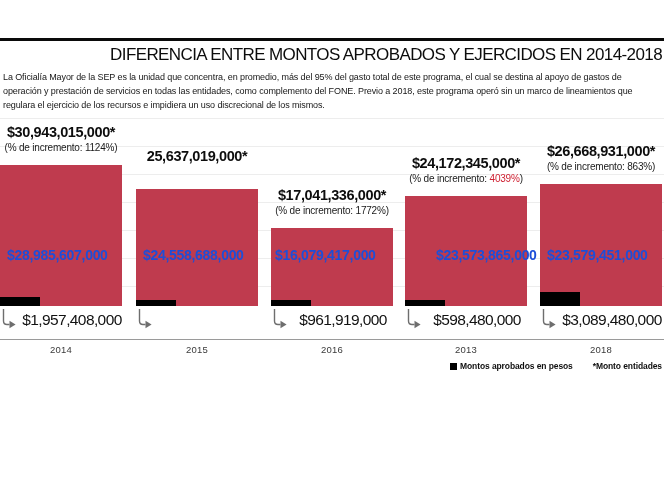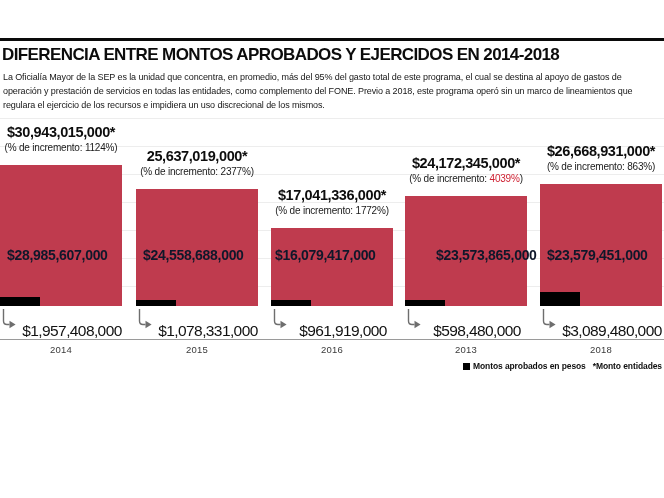--- a/index.html
+++ b/index.html
@@ -3,53 +3,53 @@
 <meta charset="utf-8">
 <style>
   html,body{margin:0;padding:0;background:#fff;}
   #stage{
     position:relative;width:664px;height:498px;background:#ffffff;
     font-family:"Liberation Sans",sans-serif;color:#121212;overflow:hidden;
   }
   .top-rule{position:absolute;left:0;top:38px;width:664px;height:3px;background:#0a0a0a;}
   .title{
     position:absolute;left:2px;top:45px;width:660px;
-    font-size:17px;font-weight:700;letter-spacing:-0.6px;color:#0c0c0c;white-space:nowrap;
+    font-size:17px;font-weight:400;letter-spacing:-0.6px;color:#0c0c0c;white-space:nowrap;text-align:right;
   }
   .desc{
     position:absolute;left:3px;top:70px;width:659px;
     font-size:9px;line-height:14px;letter-spacing:-0.1px;color:#161616;font-weight:500;
   }
   .gridline{position:absolute;left:0;width:664px;height:1px;background:#ededed;}
   .bar-group{position:absolute;top:0;left:0;width:664px;height:498px;pointer-events:none;}
   .red-bar{position:absolute;background:#bf3b4e;}
   .black-bar{position:absolute;background:#000;}
   .top-label{
     position:absolute;text-align:center;
     font-size:14.5px;font-weight:700;letter-spacing:-0.4px;color:#0d0d0d;white-space:nowrap;
   }
   .increment{
     font-size:10px;font-weight:400;letter-spacing:-0.2px;color:#1a1a1a;margin-top:2px;
   }
   .increment .hl{color:#cf1f30;font-weight:400;}
   .inbar-value{
-    position:absolute;font-size:14px;font-weight:700;letter-spacing:-0.3px;color:#0f172a;white-space:nowrap;
+    position:absolute;font-size:14px;font-weight:700;letter-spacing:-0.3px;color:#1d4ed8;white-space:nowrap;
   }
   .below-row{position:absolute;display:flex;align-items:flex-start;}
   .below-row .arrow{flex:0 0 auto;margin-top:1px;}
   .below-value{
     flex:1;text-align:center;font-size:15.5px;font-weight:400;letter-spacing:-0.6px;
-    color:#111;white-space:nowrap;margin-top:14px;
+    color:#111;white-space:nowrap;margin-top:3px;
   }
   .x-axis{position:absolute;left:0;top:339px;width:664px;height:1px;background:#9a9a9a;}
   .year{
     position:absolute;top:344px;text-align:center;font-size:9.5px;color:#3a3a3a;letter-spacing:0.2px;
   }
   .legend{
-    position:absolute;top:361px;right:2px;display:flex;align-items:center;gap:7px;
+    position:absolute;top:361px;right:2px;display:flex;align-items:center;gap:20px;
     font-size:8.5px;font-weight:700;letter-spacing:-0.1px;color:#101010;white-space:nowrap;
   }
   .legend-item{display:flex;align-items:center;gap:3px;}
   .legend-swatch{width:7px;height:7px;display:inline-block;}
 </style>
 </head>
 <body>
 
 <div id="stage">
   <div class="top-rule"></div>
@@ -79,31 +79,29 @@
         <path d="M1.5 0 V12 Q1.5 15.5 5 15.5 H7.5" stroke="#6e6e6e" stroke-width="1.4" fill="none"></path>
         <path d="M7.5 11.8 L13.6 15.5 L7.5 19.2 Z" fill="#6e6e6e"></path>
       </svg>
       <div class="below-value">$1,957,408,000</div>
     </div>
   </div>
 
   <div class="bar-group">
     <div class="top-label" style="left: 124px; width: 146px; top: 148px;">
       <div>25,637,019,000*</div>
-      <div class="increment"><span>(% de incremento: </span><span>2377%</span><span>)</span></div>
     </div>
     <div class="red-bar" style="left: 136px; width: 122px; top: 189px; height: 117px; background: rgb(191, 59, 78);"></div>
     <div class="black-bar" style="left: 136px; width: 40px; top: 300px; height: 6px; background: rgb(0, 0, 0);"></div>
     <div class="inbar-value" style="left: 143px; top: 247px;">$24,558,688,000</div>
     <div class="below-row" style="left: 138px; width: 126px; top: 308px;">
       <svg class="arrow" width="14" height="21" viewBox="0 0 14 21">
         <path d="M1.5 0 V12 Q1.5 15.5 5 15.5 H7.5" stroke="#6e6e6e" stroke-width="1.4" fill="none"></path>
         <path d="M7.5 11.8 L13.6 15.5 L7.5 19.2 Z" fill="#6e6e6e"></path>
       </svg>
-      <div class="below-value">$1,078,331,000</div>
     </div>
   </div>
 
   <div class="bar-group">
     <div class="top-label" style="left: 259px; width: 146px; top: 187px;">
       <div>$17,041,336,000*</div>
       <div class="increment"><span>(% de incremento: </span><span>1772%</span><span>)</span></div>
     </div>
     <div class="red-bar" style="left: 271px; width: 122px; top: 228px; height: 78px; background: rgb(191, 59, 78);"></div>
     <div class="black-bar" style="left: 271px; width: 40px; top: 300px; height: 6px; background: rgb(0, 0, 0);"></div>

